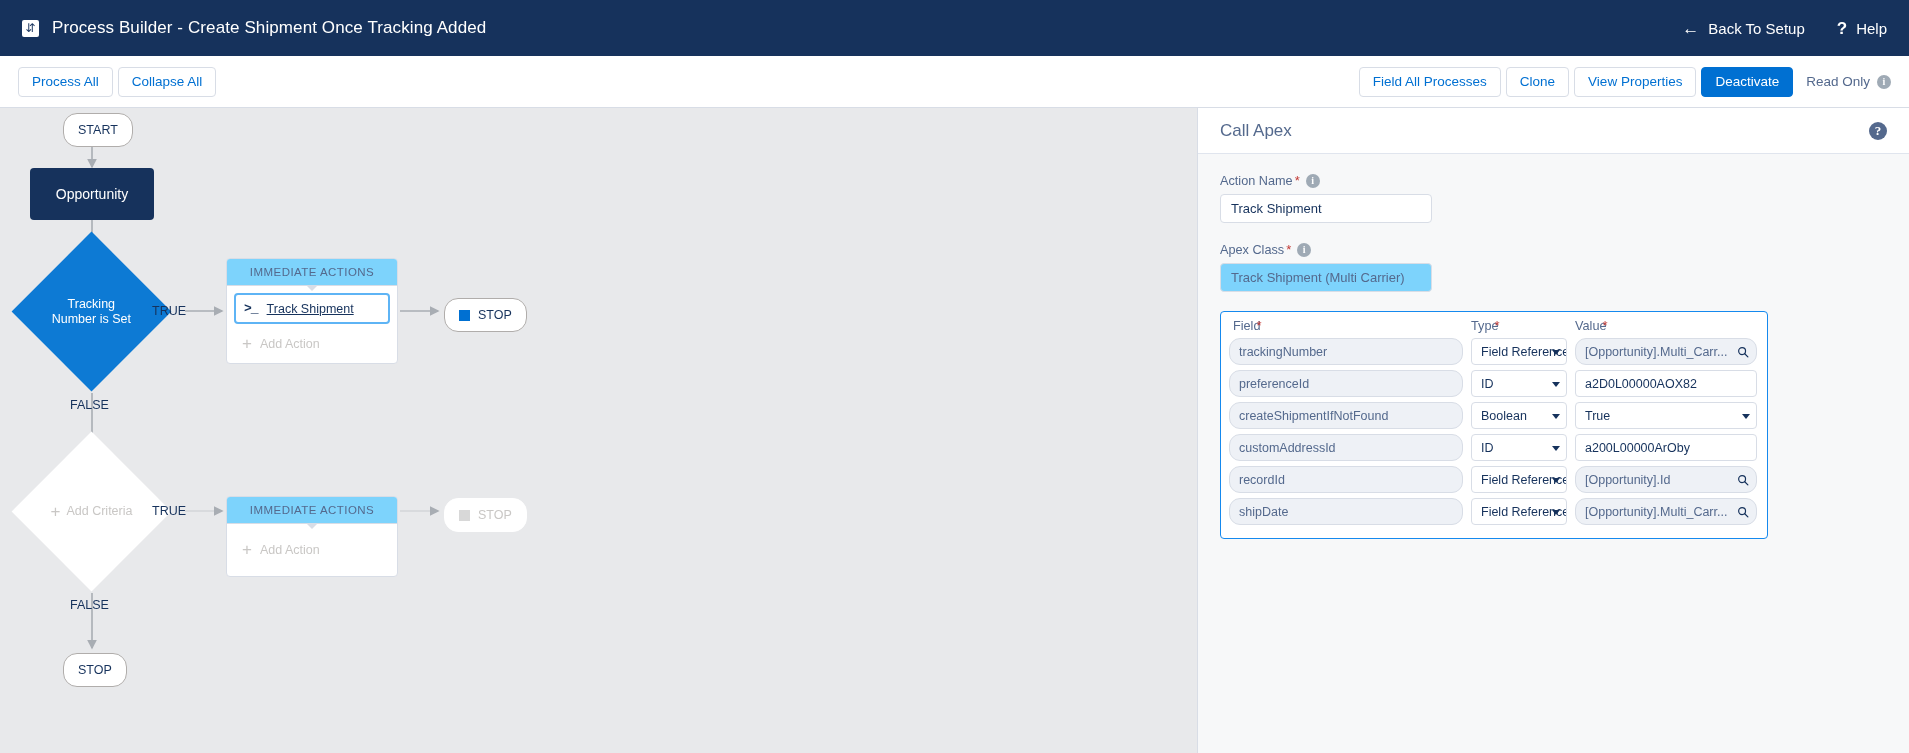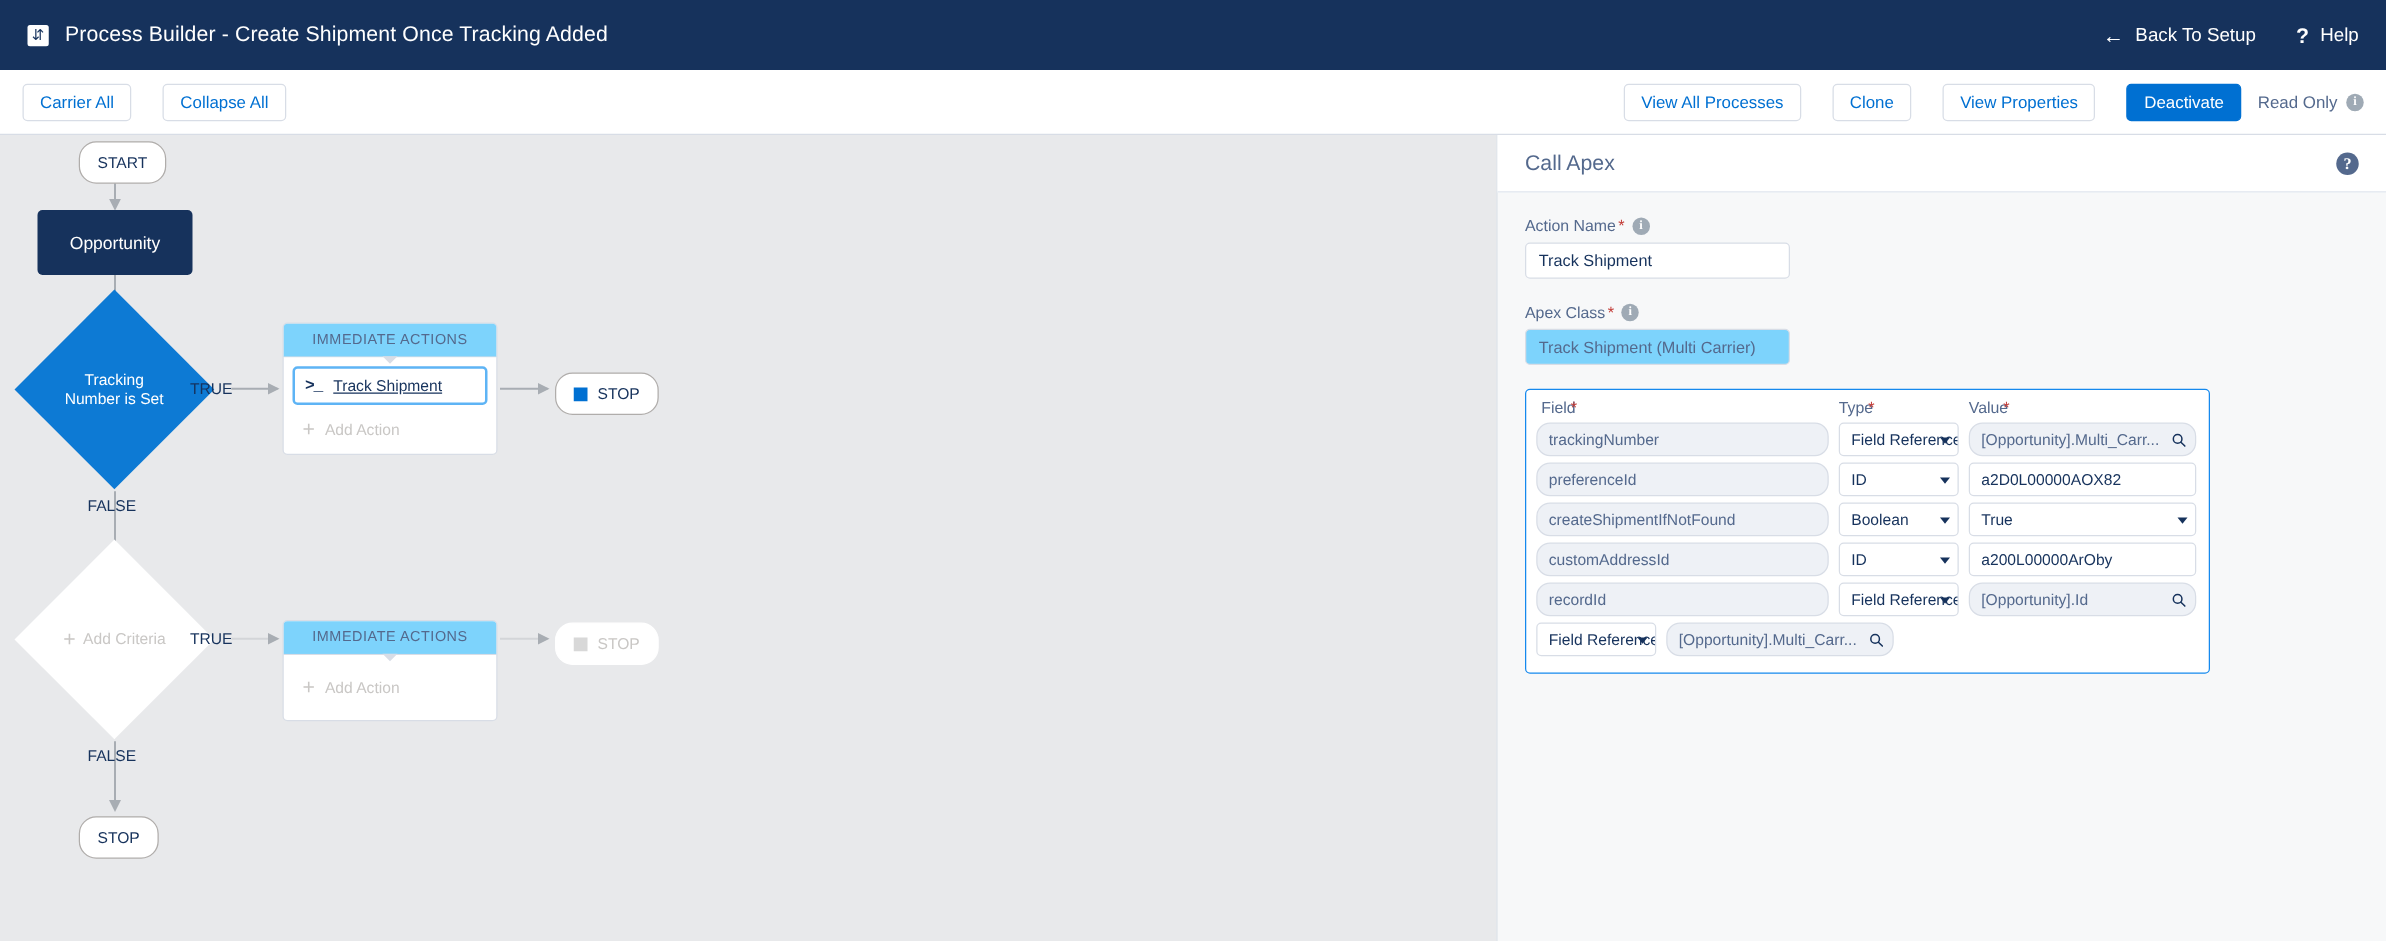--- a/index.html
+++ b/index.html
@@ -56,21 +56,21 @@
     color: #0070d2;
     font-size: 13.5px;
     padding: 0 13px;
     display: inline-flex;
     align-items: center;
     justify-content: center;
     cursor: pointer;
     font-family: "Liberation Sans", sans-serif;
     white-space: nowrap;
   }
-  .btn + .btn { margin-left: 25px; }
+  .btn + .btn { margin-left: 5px; }
   .btn-primary {
     background: #0070d2;
     border-color: #0070d2;
     color: #ffffff;
   }
   .toolbar-left { display: flex; }
   .toolbar-right { margin-left: auto; display: flex; align-items: center; }
   .readonly-wrap {
     display: flex; align-items: center; gap: 7px;
     margin-left: 13px;
@@ -338,25 +338,25 @@
     </span>
     <span class="topbar-link">
       <span class="q-mark">?</span>
       <span>Help</span>
     </span>
   </div>
 </div>
 
 <div class="toolbar">
   <div class="toolbar-left">
-    <button class="btn">Carrier All</button>
+    <button class="btn">Process All</button>
     <button class="btn">Collapse All</button>
   </div>
   <div class="toolbar-right">
-    <button class="btn">View All Processes</button>
+    <button class="btn">Field All Processes</button>
     <button class="btn">Clone</button>
     <button class="btn">View Properties</button>
     <button class="btn btn-primary">Deactivate</button>
     <span class="readonly-wrap">
       <span>Read Only</span>
       <span class="info-dot">i</span>
     </span>
   </div>
 </div>
 
@@ -573,20 +573,23 @@
               <div class="c-value">
                 <div class="cell-inp ro">[Opportunity].Id<span class="srch">
                     <svg viewBox="0 0 16 16" width="12" height="12" fill="none" stroke="#16325c" stroke-width="1.6">
                       <circle cx="6.8" cy="6.8" r="4.6"></circle>
                       <line x1="10.3" y1="10.3" x2="14.5" y2="14.5" stroke-linecap="round"></line>
                     </svg>
                   </span></div>
               </div>
             </div>
             <div class="vrow">
+              <div class="c-field">
+                <div class="cell-inp ro">shipDate</div>
+              </div>
               <div class="c-type">
                 <div class="cell-sel">Field Reference<span class="caret"></span></div>
               </div>
               <div class="c-value">
                 <div class="cell-inp ro">[Opportunity].Multi_Carr...<span class="srch">
                     <svg viewBox="0 0 16 16" width="12" height="12" fill="none" stroke="#16325c" stroke-width="1.6">
                       <circle cx="6.8" cy="6.8" r="4.6"></circle>
                       <line x1="10.3" y1="10.3" x2="14.5" y2="14.5" stroke-linecap="round"></line>
                     </svg>
                   </span></div>

